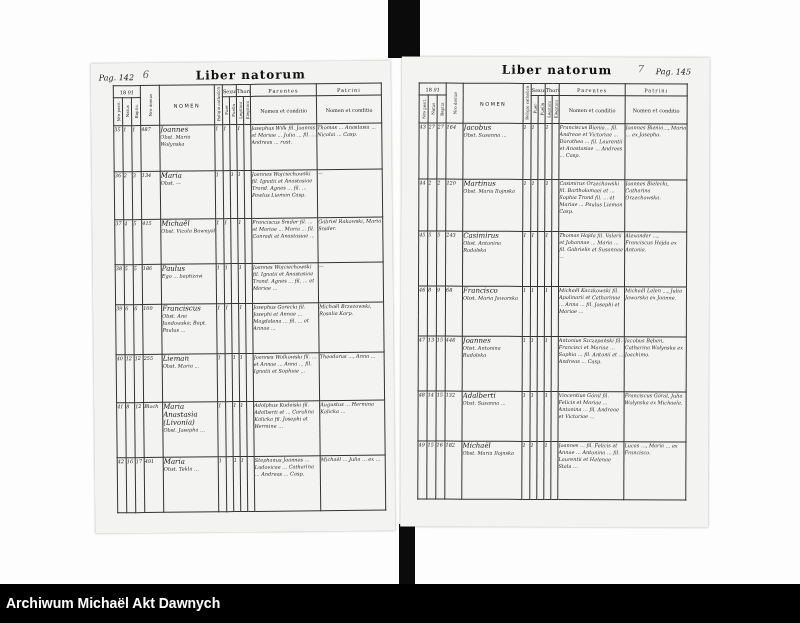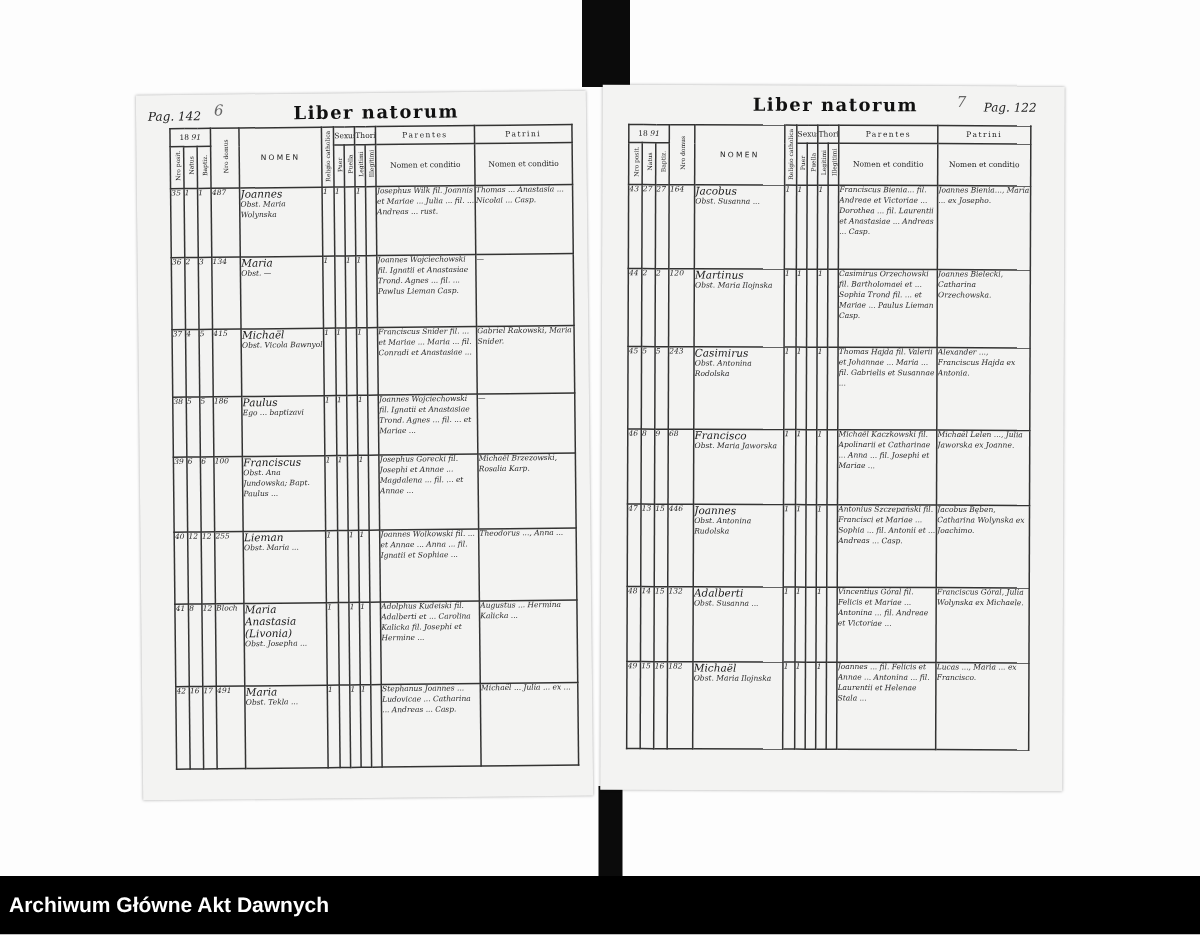--- a/index.html
+++ b/index.html
@@ -213,21 +213,21 @@
             <td class="hw">Michaël ... Julia ... ex ...</td>
       </tr>
     </tbody>
       </table>
   </div>
 
   <div class="page right">
     <div class="pghead">
       <span class="pgtitle" style="left:100px">Liber natorum</span>
       <span class="hand" style="left:236px">7</span>
-      <span class="pgno" style="left:254px"><span>Pag.</span> <span>122</span></span>
+      <span class="pgno" style="left:254px"><span>Pag.</span> <span>145</span></span>
     </div>
     <table class="reg" style="left:17px; top:26px; width:268px;">
       <colgroup>
         <col style="width:9px">
           <col style="width:9px">
           <col style="width:9px">
           <col style="width:17px">
           <col style="width:60px">
           <col style="width:8px">
           <col style="width:7px">
@@ -377,14 +377,14 @@
             <td></td>
         <td class="hw">Joannes ... fil. Felicis et Annae ... Antonina ... fil. Laurentii et Helenae Stala ...</td>
             <td class="hw">Lucas ..., Maria ... ex Francisco.</td>
       </tr>
     </tbody>
       </table>
   </div>
 </div>
 
 <div class="footer">
-  <div class="footer-title">Archiwum Główne Akt Dawnych</div>
+  <div class="footer-title">Archiwum Michaël Akt Dawnych</div>
 </div>
 
 </body></html>

